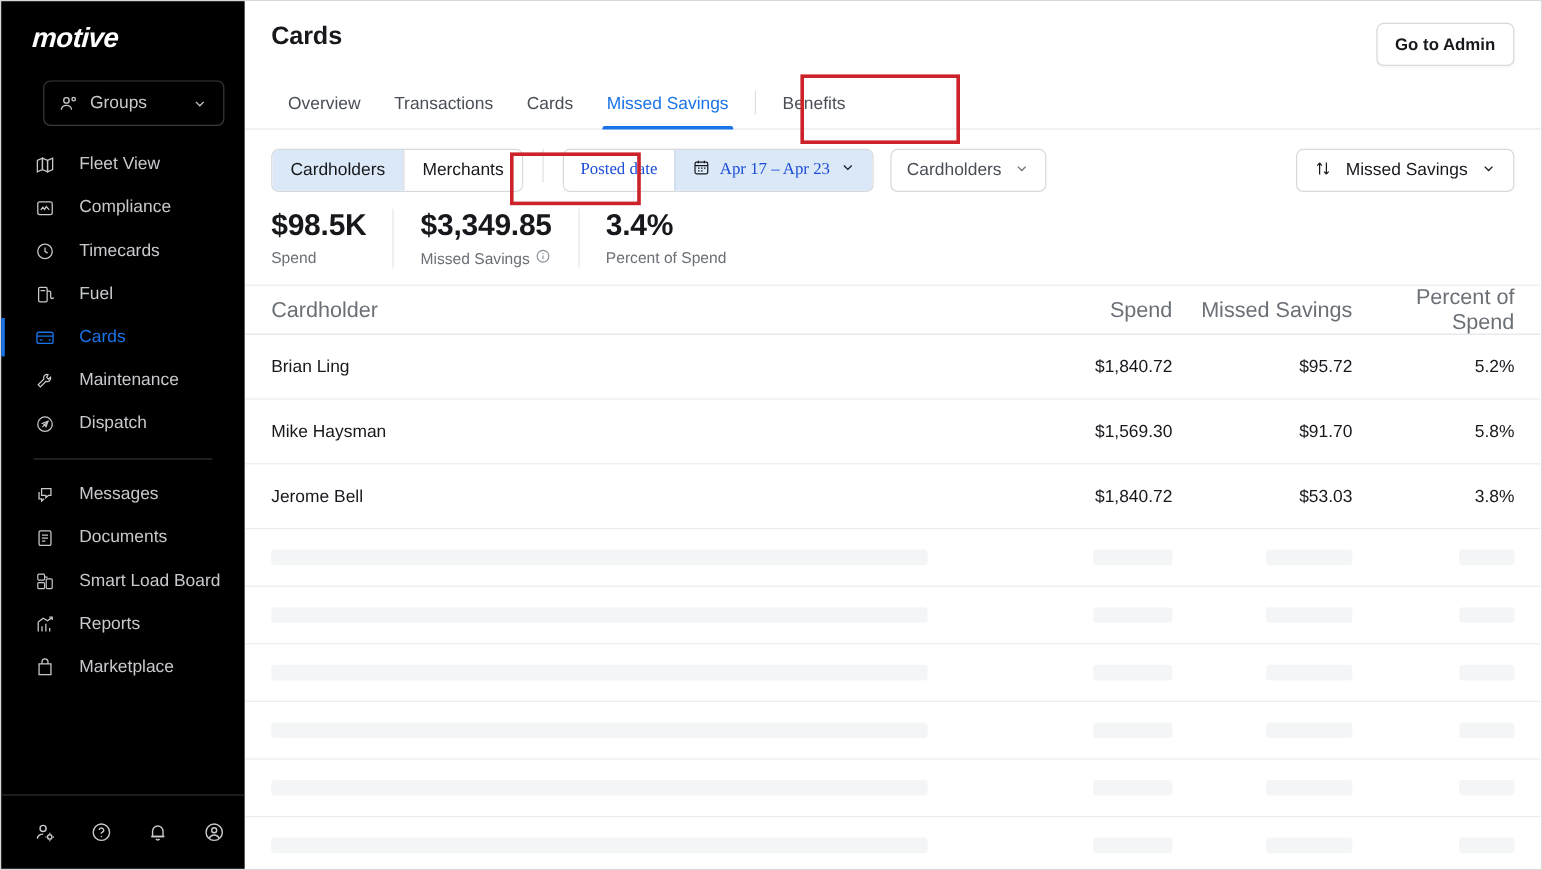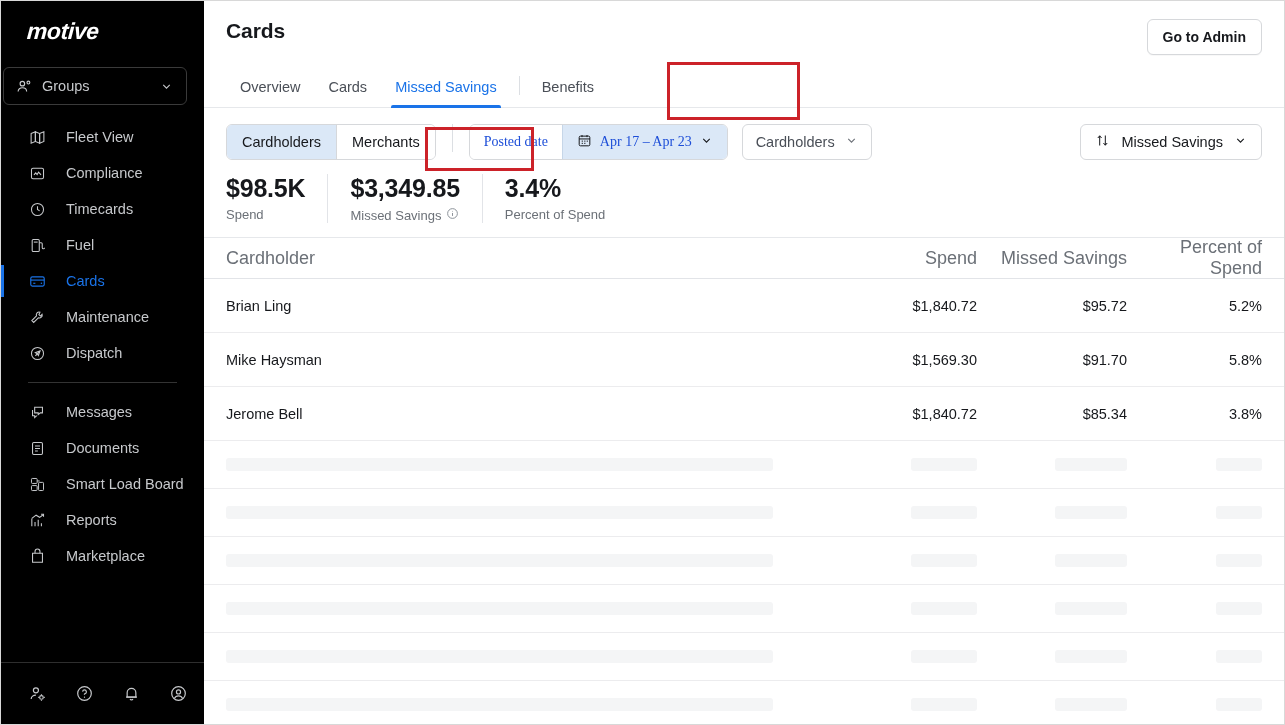--- a/index.html
+++ b/index.html
@@ -33,21 +33,21 @@
   }
   .brand-logo {
     color: #ffffff;
     font-size: 23px;
     font-weight: bold;
     letter-spacing: -0.4px;
     font-style: italic;
     transform: skewX(-4deg);
   }
   .groups-select {
-    margin: 6px 17px 12px 2px;
+    margin: 6px 17px 12px 35px;
     height: 38px;
     border: 1px solid #3a3a3a;
     border-radius: 6px;
     display: flex; align-items: center;
     padding: 0 11px;
     gap: 9px;
     cursor: pointer;
   }
   .groups-label {
     color: #c7c9cc; font-size: 14.5px; flex: 1;
@@ -478,20 +478,21 @@
 
   <main class="main">
 
     <div class="topbar">
       <div class="page-title">Cards</div>
       <button class="admin-btn">Go to Admin</button>
     </div>
 
     <div class="tabs">
       <div class="tab">Overview</div>
+      <div class="tab">Transactions</div>
       <div class="tab">Cards</div>
       <div class="tab active">Missed Savings</div>
       <div class="tab-sep"></div>
       <div class="tab">Benefits</div>
     </div>
 
     <div class="filters">
 
       <div class="segment">
         <button class="segment-btn active">Cardholders</button>
@@ -594,21 +595,21 @@
       <div class="trow">
         <div class="td-name">Mike Haysman</div>
         <div class="td-spend">$1,569.30</div>
         <div class="td-missed">$91.70</div>
         <div class="td-pct">5.8%</div>
       </div>
 
       <div class="trow">
         <div class="td-name">Jerome Bell</div>
         <div class="td-spend">$1,840.72</div>
-        <div class="td-missed">$85.34</div>
+        <div class="td-missed">$53.03</div>
         <div class="td-pct">3.8%</div>
       </div>
 
       <div id="skeleton-rows">
           <div class="srow">
             <div class="sk sk-name"></div>
             <div class="sk-pad-a"></div>
             <div class="sk sk-spend"></div>
             <div class="sk-pad-b"></div>
             <div class="sk sk-missed"></div>

